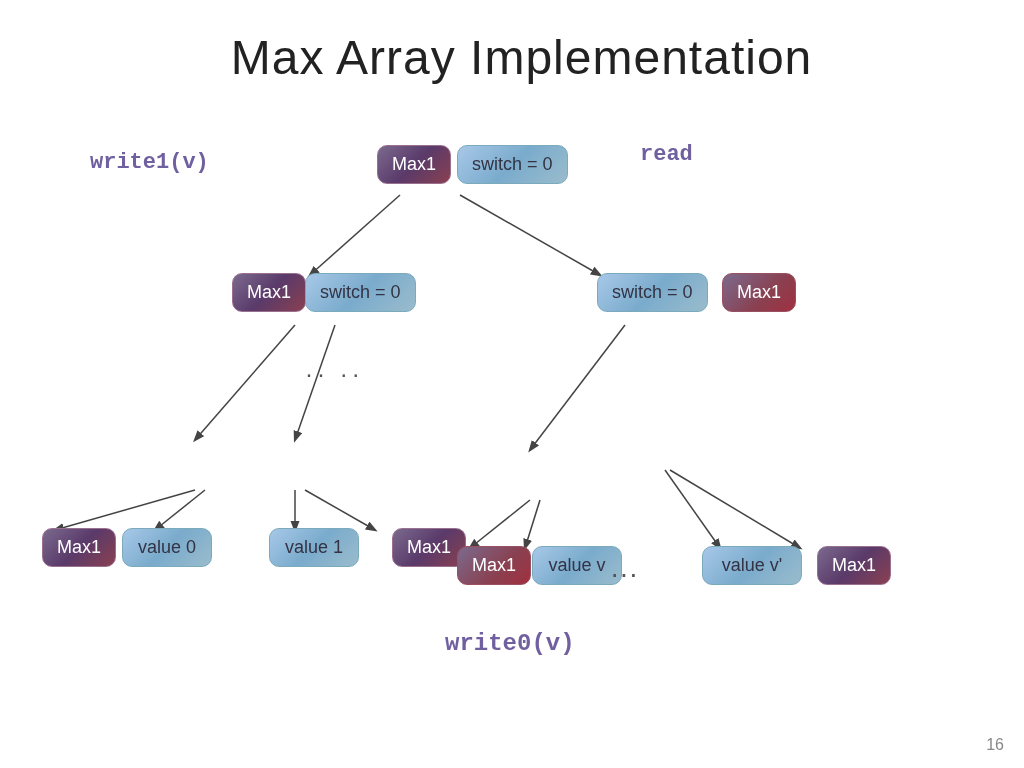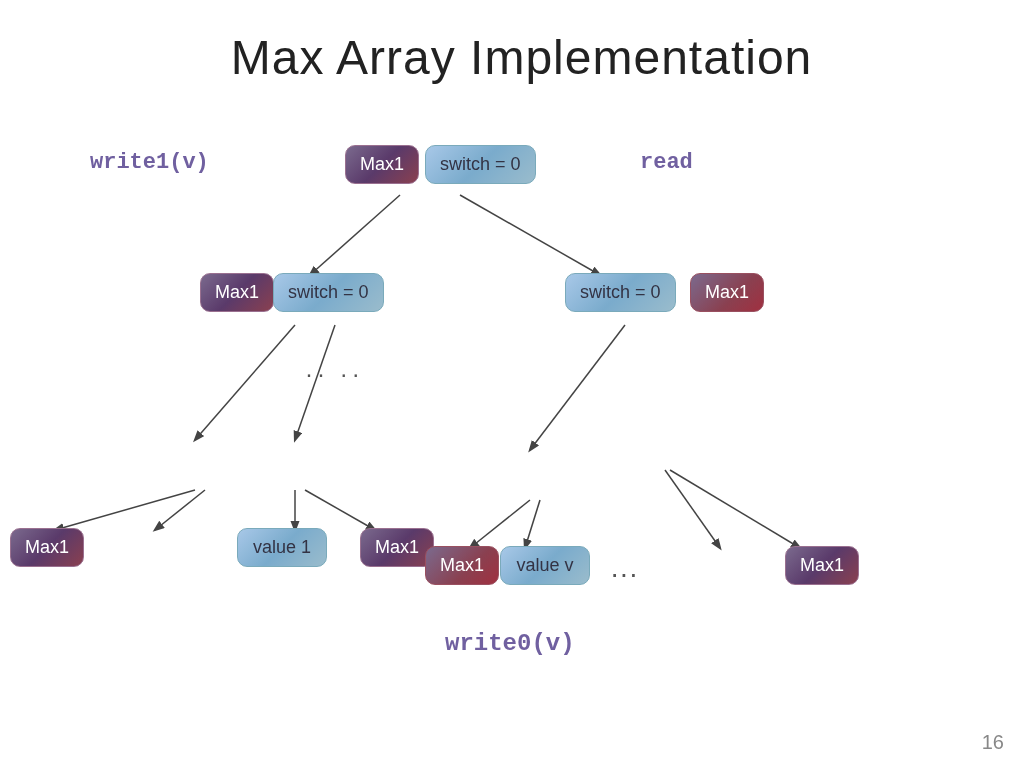--- a/index.html
+++ b/index.html
@@ -33,20 +33,21 @@
     
     .node {
       position: absolute;
       border-radius: 10px;
       padding: 8px 14px;
       font-size: 18px;
       color: #fff;
       text-align: center;
       white-space: nowrap;
       font-weight: 400;
+      margin-left: 32px;
     }
 
     .node-dark {
       background: linear-gradient(135deg, #7b6a8e 0%, #5a3a6a 50%, #8a4050 100%);
       border: 1px solid #9a7090;
     }
 
     .node-light {
       background: linear-gradient(135deg, #a8c8e8 0%, #7aabcc 50%, #9abccc 100%);
       border: 1px solid #7aaabb;
@@ -85,21 +86,21 @@
       left: 0;
       width: 1024px;
       height: 620px;
       pointer-events: none;
     }
 
     .page-num {
       position: absolute;
       bottom: 14px;
       right: 20px;
-      font-size: 20px;
+      font-size: 16px;
       color: #888;
     }
   </style>
 </head>
 <body>
 
 <h1 class="title">Max Array Implementation</h1>
 
 <div class="diagram">
 
@@ -126,42 +127,44 @@
 
     <defs>
       <marker id="arrow" markerWidth="8" markerHeight="8" refX="6" refY="3" orient="auto">
         <path d="M0,0 L0,6 L8,3 z" fill="#444"></path>
       </marker>
     </defs>
   </svg>
 
   <span class="label-purple" style="left:90px; top:20px;">write1(v)</span>
 
-  <span class="label-purple" style="left:640px; top:20px;">read</span>
+  <span class="label-purple" style="left:640px; top:12px;">read</span>
 
   <div class="node node-dark" style="left:345px; top:15px; min-width:70px;">Max1</div>
   <div class="node node-light" style="left:425px; top:15px; min-width:110px;">switch = 0</div>
 
   <div class="node node-dark" style="left:200px; top:143px; min-width:70px;">Max1</div>
   <div class="node node-light" style="left:273px; top:143px; min-width:110px;">switch = 0</div>
 
   <div class="node node-light" style="left:565px; top:143px; min-width:110px;">switch = 0</div>
   <div class="node node-dark-red" style="left:690px; top:143px; min-width:70px;">Max1</div>
 
   <span class="dots" style="left:305px; top:230px;">·· ··</span>
 
   <div class="node node-dark" style="left:10px; top:398px; min-width:70px;">Max1</div>
+  <div class="node node-light" style="left:90px; top:398px; min-width:90px;">value 0</div>
 
   <div class="node node-light" style="left:237px; top:398px; min-width:90px;">value 1</div>
   <div class="node node-dark" style="left:360px; top:398px; min-width:70px;">Max1</div>
 
   <div class="node node-dark-red" style="left:425px; top:416px; min-width:70px;">Max1</div>
   <div class="node node-light" style="left:500px; top:416px; min-width:90px;">value v</div>
 
   <span class="ellipsis" style="left:610px; top:428px;">···</span>
 
+  <div class="node node-light" style="left:670px; top:416px; min-width:100px;">value v'</div>
   <div class="node node-dark" style="left:785px; top:416px; min-width:70px;">Max1</div>
 
   <span class="label-purple" style="left:445px; top:500px; font-size:24px;">write0(v)</span>
 
 </div>
 
 <span class="page-num">16</span>
 
 </body></html>

